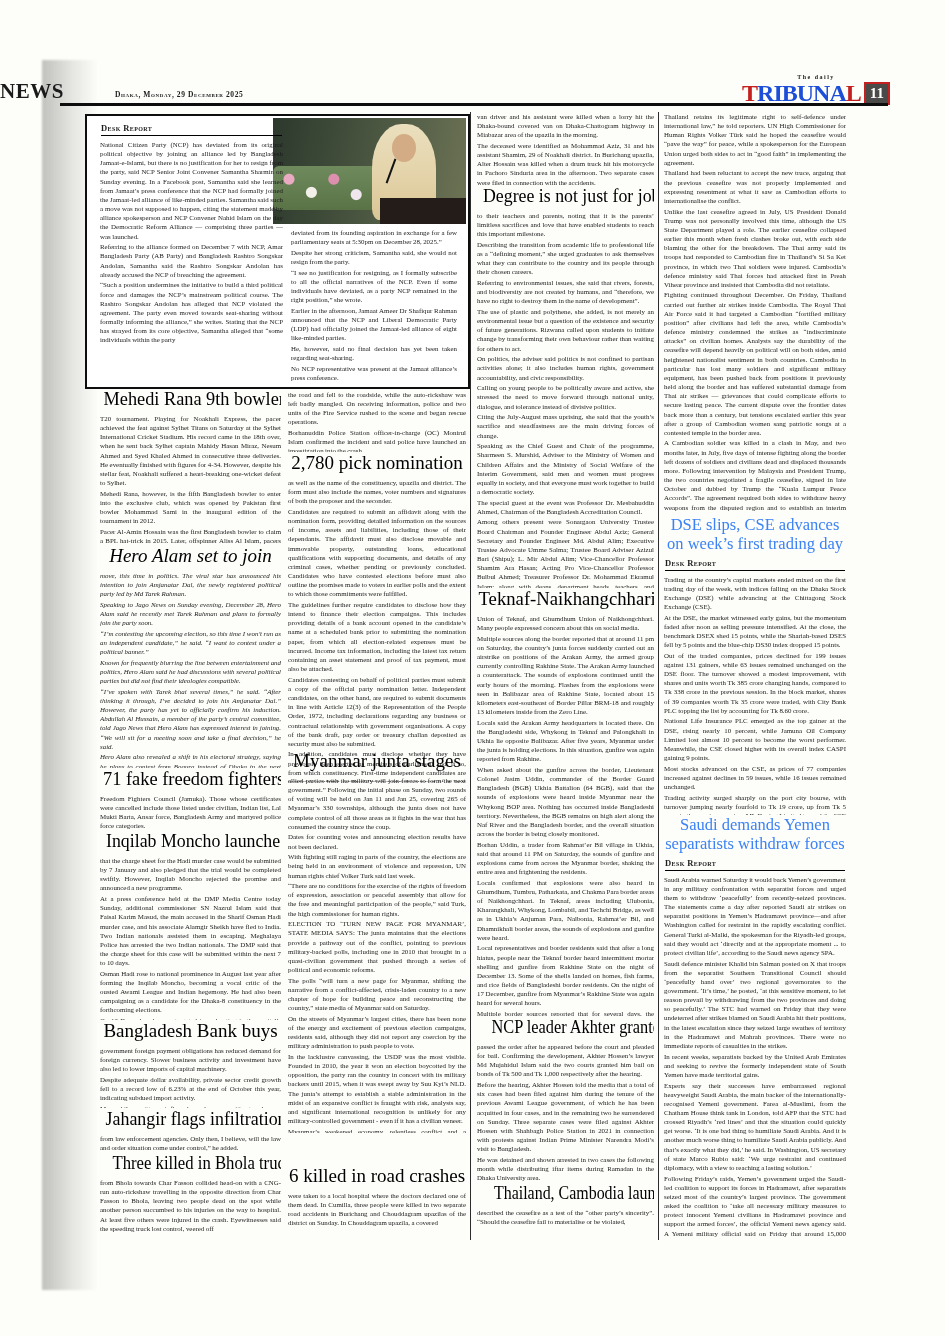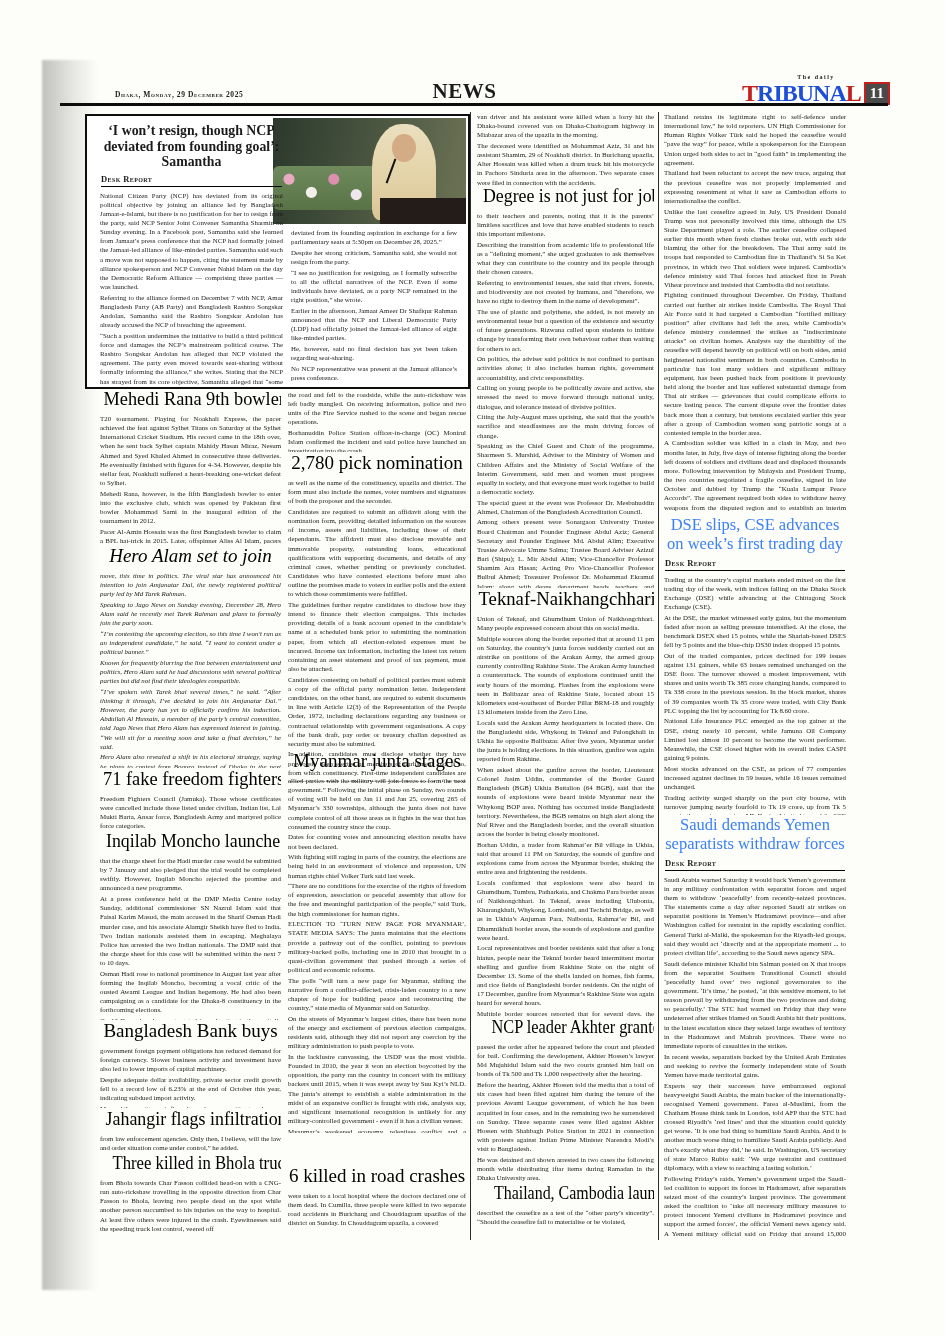--- a/index.html
+++ b/index.html
@@ -5,21 +5,21 @@
   html,body{margin:0;padding:0;background:#9a9a97;}
   .page{position:relative;width:945px;height:1336px;background:#fdfdfa;margin:0 auto;overflow:hidden;
         font-family:"Liberation Serif","DejaVu Serif",serif;color:#1b1b1b;}
   
   .scanband{position:absolute;left:42px;top:60px;width:56px;height:1230px;pointer-events:none;
         background:linear-gradient(90deg,rgba(95,95,90,.38),rgba(125,125,120,.18) 55%,rgba(150,150,145,0));
         filter:blur(1.2px);}
   
   .hdr-date{position:absolute;left:85px;top:90px;font-size:7.5px;font-weight:bold;
         font-variant:small-caps;letter-spacing:.6px;margin-left:30px;}
-  .hdr-news{position:absolute;left:0;right:16px;top:79px;text-align:center;font-size:21px;
+  .hdr-news{position:absolute;left:0;right:16px;top:79px;font-size:21px;
         font-weight:bold;letter-spacing:.5px;}
   .masthead{position:absolute;left:742px;top:74px;width:148px;text-align:center;line-height:1;}
   .mh-top{font-size:6px;letter-spacing:1.5px;font-weight:bold;color:#222;display:block;margin-bottom:1px;}
   .mh-row{display:flex;align-items:center;justify-content:center;gap:3px;}
   .mh-word{font-size:24px;font-weight:bold;letter-spacing:-1px;white-space:nowrap;}
   .mh-red{color:#c3201f;}
   .mh-black{color:#1d4ed8;}
   .pagebox{display:inline-block;background:#4a4a48;color:#fff;border:2px solid #c3201f;
         font-weight:bold;font-size:15px;line-height:1;padding:2px 4px;font-family:"Liberation Serif",serif;}
   .hdr-rule{position:absolute;left:60px;top:103px;width:828px;height:3px;background:#0d0d0d;}
@@ -103,21 +103,20 @@
 
   <div class="block" id="b-box">
     <div class="photo">
       <div class="ph-flowers"></div>
       <div class="ph-person"></div>
       <div class="ph-face"></div>
       <div class="ph-mic"></div>
       <div class="ph-podium"></div>
     </div>
     <div class="bx-c1">
-      <h1 class="bx-head">‘I won’t resign, though NCP deviated from founding goal’: Samantha</h1>
       <div class="byline">Desk Report</div>
       <div class="paras">
           <p>National Citizen Party (NCP) has deviated from its original political objective by joining an alliance led by Bangladesh Jamaat-e-Islami, but there is no justification for her to resign from the party, said NCP Senior Joint Convener Samantha Sharmin on Sunday evening. In a Facebook post, Samantha said she learned from Jamaat’s press conference that the NCP had formally joined the Jamaat-led alliance of like-minded parties. Samantha said such a move was not supposed to happen, citing the statement made by alliance spokesperson and NCP Convener Nahid Islam on the day the Democratic Reform Alliance — comprising three parties — was launched.</p>
           <p>Referring to the alliance formed on December 7 with NCP, Amar Bangladesh Party (AB Party) and Bangladesh Rashtro Songskar Andolan, Samantha said the Rashtro Songskar Andolan has already accused the NCP of breaching the agreement.</p>
           <p>“Such a position undermines the initiative to build a third political force and damages the NCP’s mainstream political course. The Rashtro Songskar Andolan has alleged that NCP violated the agreement. The party even moved towards seat-sharing without formally informing the alliance,” she writes. Stating that the NCP has strayed from its core objective, Samantha alleged that “some individuals within the party</p>
         </div>
     </div>
     <div class="bx-c2 paras">
         <p>deviated from its founding aspiration in exchange for a few parliamentary seats at 5:30pm on December 28, 2025.”</p>
         <p>Despite her strong criticism, Samantha said, she would not resign from the party.</p>

